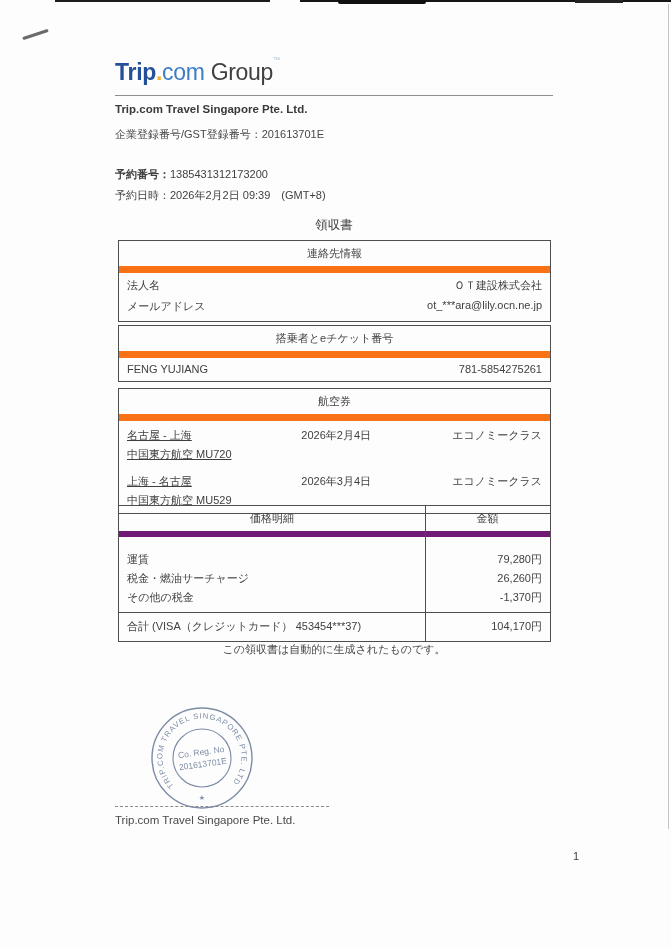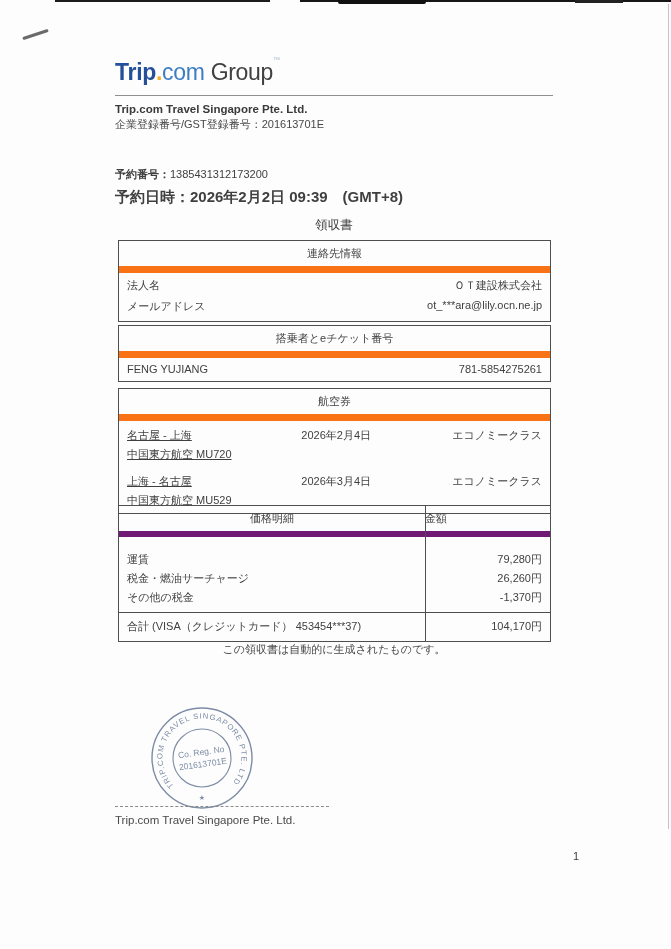--- a/index.html
+++ b/index.html
@@ -25,25 +25,25 @@
 
   
   .logo { top:56px; font-size:23px; letter-spacing:-0.3px; }
   .logo .t-trip  { font-weight:bold; }
   .logo .t-dot   { font-weight:bold; }
   .logo .t-com   { font-weight:normal; }
   .logo .t-group { font-weight:400; margin-left:6px; }
   .logo .t-tm    { font-size:7px; vertical-align:18px; }
   .header-rule { top:95px; border-top:1px solid #8f8f8f; height:0; }
   .company-name { top:103px; font-size:11.5px; font-weight:bold; color:#3a3a3a; }
-  .registration { top:117px; font-size:11px; color:#474747; }
+  .registration { top:127px; font-size:11px; color:#474747; }
 
   .booking-number  { top:167px; font-size:11px; }
   .booking-number .lbl { font-weight:bold; }
-  .booking-datetime { top:188px; font-size:15px; font-weight:bold; }
+  .booking-datetime { top:188px; font-size:11px; font-weight:normal; }
 
   .receipt-title { top:217px; text-align:center; font-size:12.5px; color:#3c3c3c; }
 
   
   .tbox { position:absolute; left:118px; width:433px; border:1px solid #4e4e4e; background:transparent; font-size:11px; }
   .tbox-header { text-align:center; padding:5px 8px 5px; border-bottom:7px solid #f97316; color:#424242; }
 
   .t-contact { top:240px; }
   .t-contact .trow { display:flex; justify-content:space-between; padding:5px 8px; }
   .t-contact .trow + .trow { padding-top:1px; padding-bottom:7px; }
@@ -56,21 +56,21 @@
   .t-flight .cell-route { width:42%;text-decoration:underline; }
   .t-flight .route-line { line-height:15px; }
   .t-flight .airline-line { line-height:15px; margin-top:4px; }
   .t-flight .cell-date { width:31%; line-height:15px; }
   .t-flight .cell-class { width:27%; text-align:right; line-height:15px; }
 
   .t-price { top:505px; }
   .t-price .vline { position:absolute; top:0; bottom:0; left:306px; width:1px; background:#4e4e4e; }
   .t-price .phead { display:flex; border-bottom:6px solid #701a75; }
   .t-price .phead .h-left  { width:306px; text-align:center; padding:5px 0; }
-  .t-price .phead .h-right { flex:1; text-align:left; padding:5px 0; }
+  .t-price .phead .h-right { flex:1; text-align:center; padding:5px 0; }
   .t-price .pbody { padding:5px 0;margin-top:8px; }
   .t-price .prow { display:flex; line-height:19px; }
   .t-price .prow .c-label  { width:306px; padding-left:8px; }
   .t-price .prow .c-amount { flex:1; text-align:right; padding-right:8px; }
   .t-price .ptotal { display:flex; border-top:1px solid #4e4e4e; padding:6px 0 7px; line-height:15px; }
   .t-price .ptotal .c-label  { width:306px; padding-left:8px; }
   .t-price .ptotal .c-amount { flex:1; text-align:right; padding-right:8px; }
 
   .auto-note { top:642px; text-align:center; font-size:11px; color:#474747; }
 

